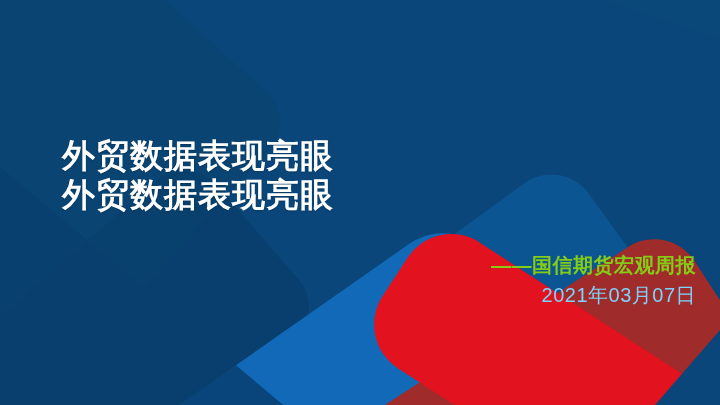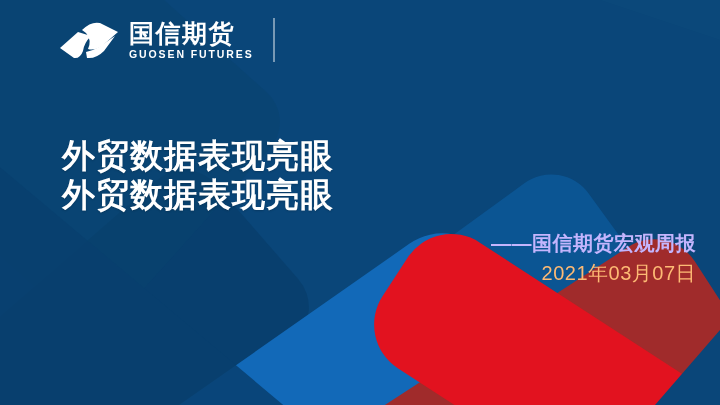--- a/index.html
+++ b/index.html
@@ -59,29 +59,30 @@
     white-space:nowrap;
     text-shadow:0 1px 2px rgba(0,0,0,0.18);
   }
 
   
   #meta-block {
     position:absolute; right:24px; top:230px;
     text-align:right;
   }
   #subtitle {
-    color:#c4b5fd;
+    color:#84cc16;
     font-size:20px;
     line-height:26px;
     font-weight:bold;
     letter-spacing:0.5px;
     white-space:nowrap;
+    margin-top:22px;
   }
   #date {
-    color:#fdba74;
+    color:#7dd3fc;
     font-size:20px;
     line-height:26px;
     font-weight:normal;
     letter-spacing:0.5px;
     white-space:nowrap;
     margin-top:4px;
   }
 </style>
 </head>
 <body>
@@ -128,35 +129,20 @@
       <g>
         <polygon points="720,330 720,405 655,405" fill="#0a4679"></polygon>
       </g>
 
       <g>
         <polygon points="720,0 720,40 600,0" fill="#0b4a7c" opacity="0.6"></polygon>
       </g>
     </g>
   </svg>
 
-  <div id="logo-block">
-    <svg id="logo-mark" viewBox="0 0 62 44">
-
-      <path d="M2 30 L20 14 L33 18 Q26 25 25 33 Q22 41 16 40 Z" fill="#ffffff"></path>
-
-      <path d="M24 12 Q33 3 42 5 L60 14 L44 28 Q36 33 30 31 Q34 22 28 15 Z" fill="#ffffff"></path>
-
-      <path d="M28 34 Q34 33 41 29 L57 18 L46 33 Q38 41 29 40 Z" fill="#ffffff"></path>
-    </svg>
-    <div id="logo-wordmark">
-      <span id="logo-cn">国信期货</span>
-      <span id="logo-en">GUOSEN FUTURES</span>
-    </div>
-    <div id="logo-divider"></div>
-  </div>
 
   <div id="title-block">
     <div class="title-line">外贸数据表现亮眼</div>
     <div class="title-line">外贸数据表现亮眼</div>
   </div>
 
   <div id="meta-block">
     <div id="subtitle">——国信期货宏观周报</div>
     <div id="date">2021年03月07日</div>
   </div>

